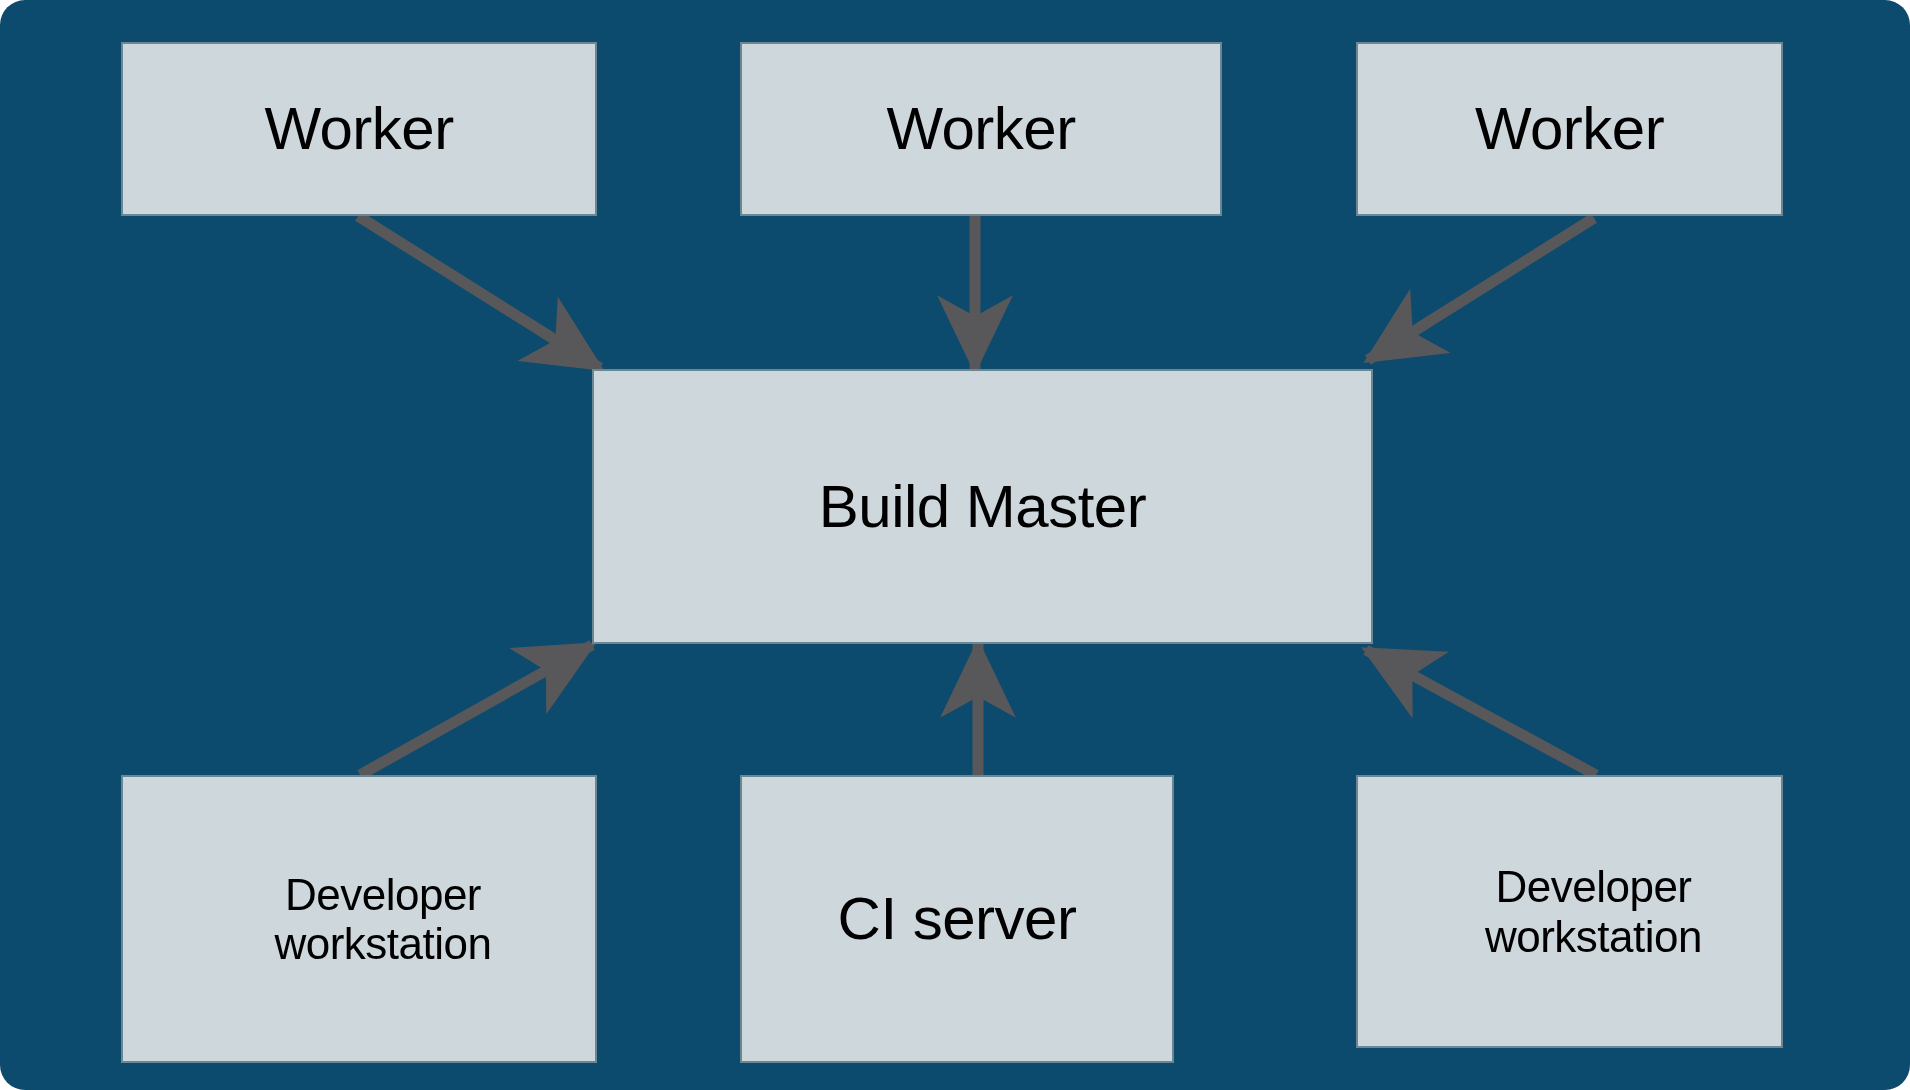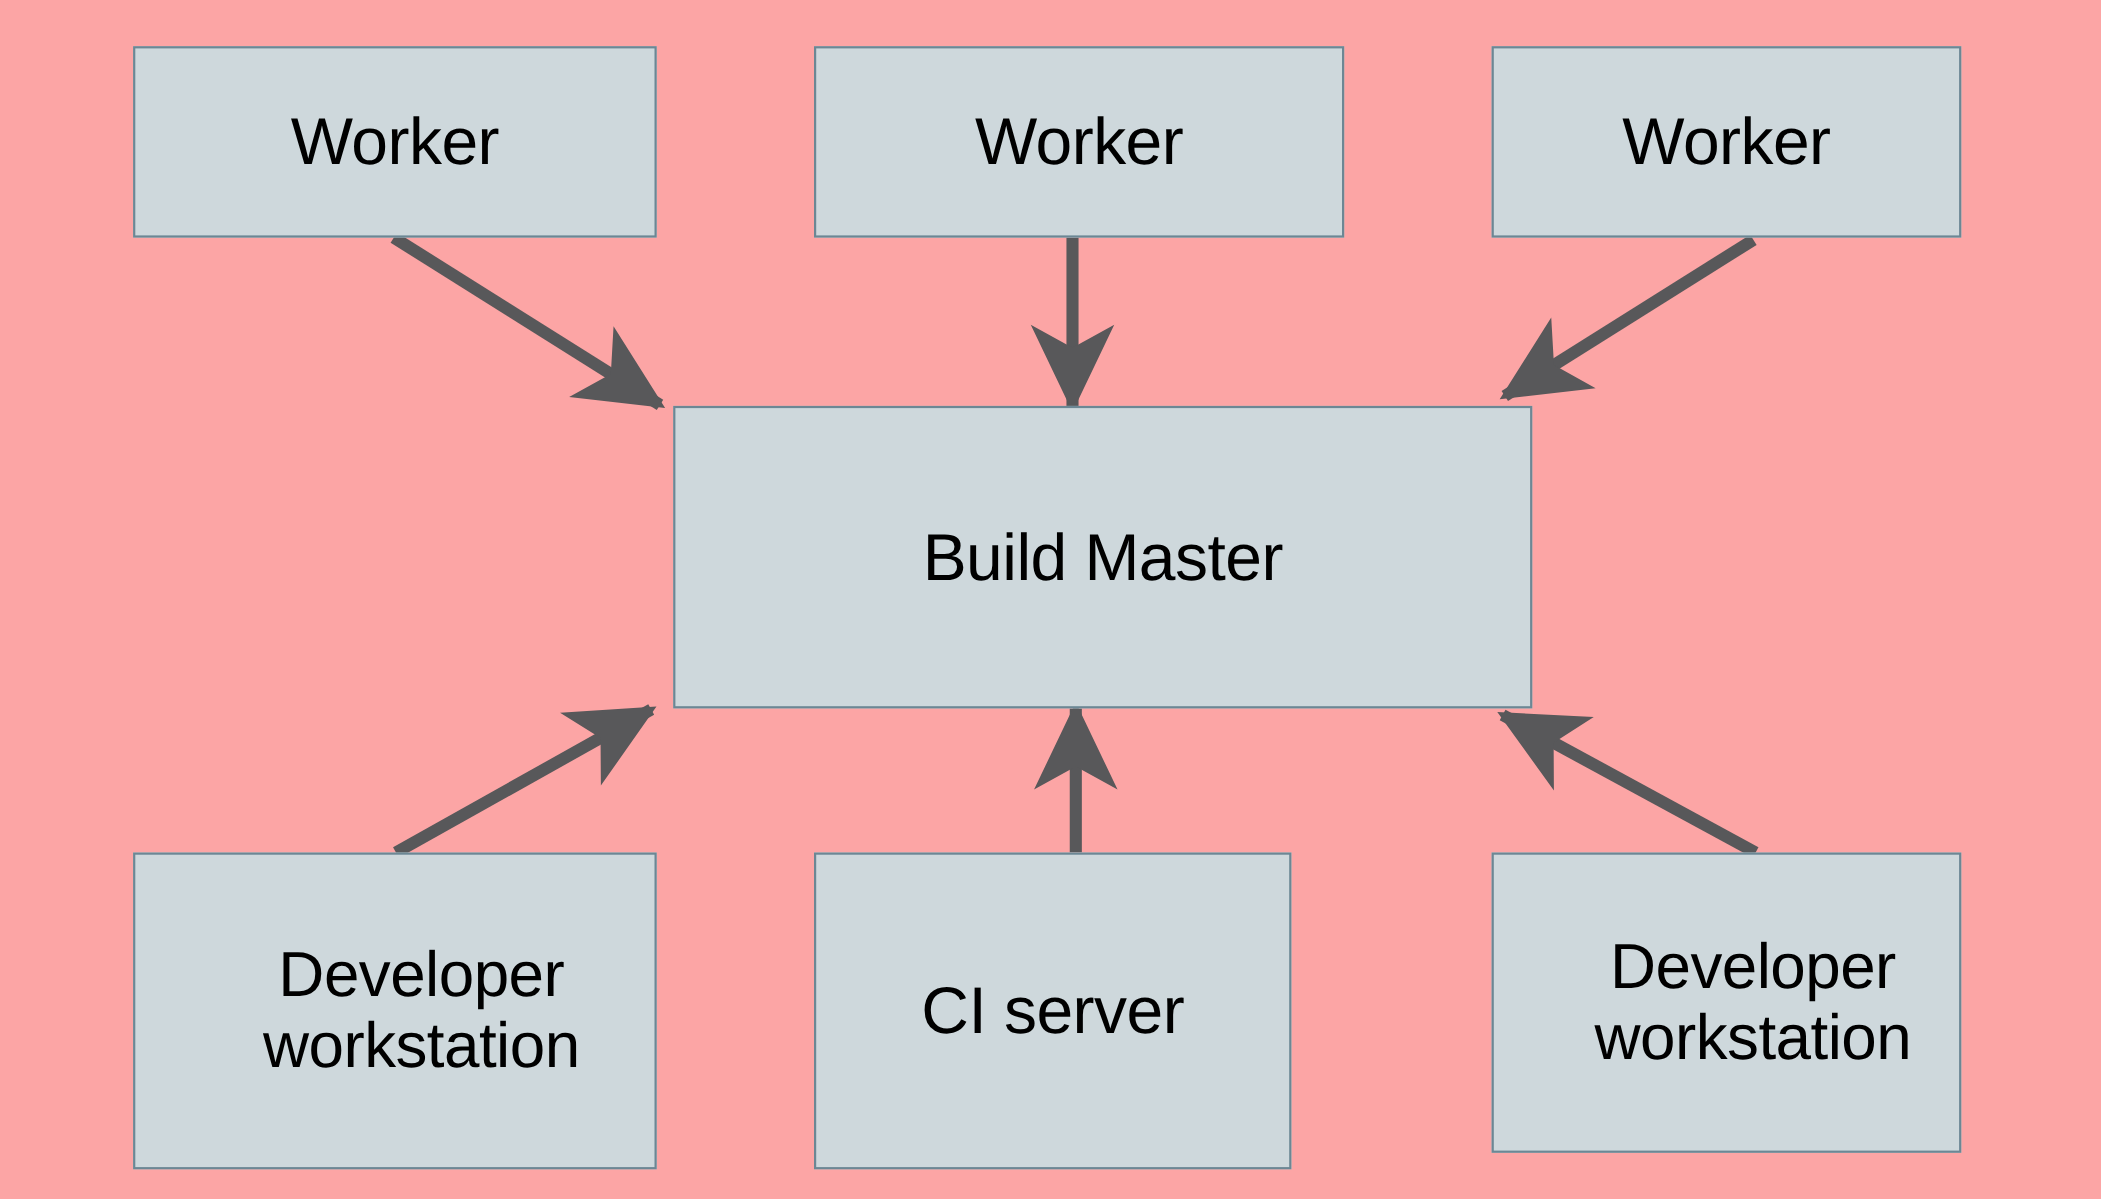--- a/index.html
+++ b/index.html
@@ -36,28 +36,28 @@
     text-align: center;
     color: #000000;
     font-family: "Liberation Sans", sans-serif;
     font-size: 60px;
     line-height: 1.12;
     font-weight: 400;
     letter-spacing: -0.5px;
     white-space: pre-line;
   }
   .node.two-line {
-    font-size: 58px;
+    font-size: 44px;
     padding-left: 48px;
   }
 </style>
 </head>
 <body>
 
-<div id="canvas" style="background: #fca5a5;">
+<div id="canvas" style="background: #0c4a6e; border-radius: 25px;">
 
   <svg id="edges" viewBox="0 0 1910 1090" width="1910" height="1090" xmlns="http://www.w3.org/2000/svg">
     <defs>
       <marker id="stealth-arrow" markerWidth="8" markerHeight="8" refX="7.1" refY="4" orient="auto" markerUnits="strokeWidth">
         <path d="M 0.4 0.55 L 7.6 4 L 0.4 7.45 L 2.3 4 Z" fill="#58585a"></path>
       </marker>
     </defs>
     <g id="edge-lines" stroke="#58585a" stroke-width="11" fill="none" stroke-linecap="butt" marker-end="url(#stealth-arrow)">
         <line x1="358" y1="216" x2="600" y2="368"></line>
         <line x1="975" y1="216" x2="975" y2="369"></line>
@@ -67,21 +67,21 @@
         <line x1="1596" y1="775" x2="1366" y2="650"></line>
       </g>
   </svg>
 
   <div class="node" style="left: 121px; top: 42px; width: 476px; height: 174px; background: rgb(206, 216, 220); border-color: rgb(108, 135, 148); color: rgb(0, 0, 0);">Worker</div>
 
   <div class="node" style="left: 740px; top: 42px; width: 482px; height: 174px; background: rgb(206, 216, 220); border-color: rgb(108, 135, 148); color: rgb(0, 0, 0);">Worker</div>
 
   <div class="node" style="left: 1356px; top: 42px; width: 427px; height: 174px; background: rgb(206, 216, 220); border-color: rgb(108, 135, 148); color: rgb(0, 0, 0);">Worker</div>
 
-  <div class="node" style="left: 612px; top: 369px; width: 781px; height: 275px; background: rgb(206, 216, 220); border-color: rgb(108, 135, 148); color: rgb(0, 0, 0);">Build Master</div>
+  <div class="node" style="left: 592px; top: 369px; width: 781px; height: 275px; background: rgb(206, 216, 220); border-color: rgb(108, 135, 148); color: rgb(0, 0, 0);">Build Master</div>
 
   <div class="node two-line" style="left: 121px; top: 775px; width: 476px; height: 288px; background: rgb(206, 216, 220); border-color: rgb(108, 135, 148); color: rgb(0, 0, 0);">Developer
 workstation</div>
 
   <div class="node" style="left: 740px; top: 775px; width: 434px; height: 288px; background: rgb(206, 216, 220); border-color: rgb(108, 135, 148); color: rgb(0, 0, 0);">CI server</div>
 
   <div class="node two-line" style="left: 1356px; top: 775px; width: 427px; height: 273px; background: rgb(206, 216, 220); border-color: rgb(108, 135, 148); color: rgb(0, 0, 0);">Developer
 workstation</div>
 
 </div>

